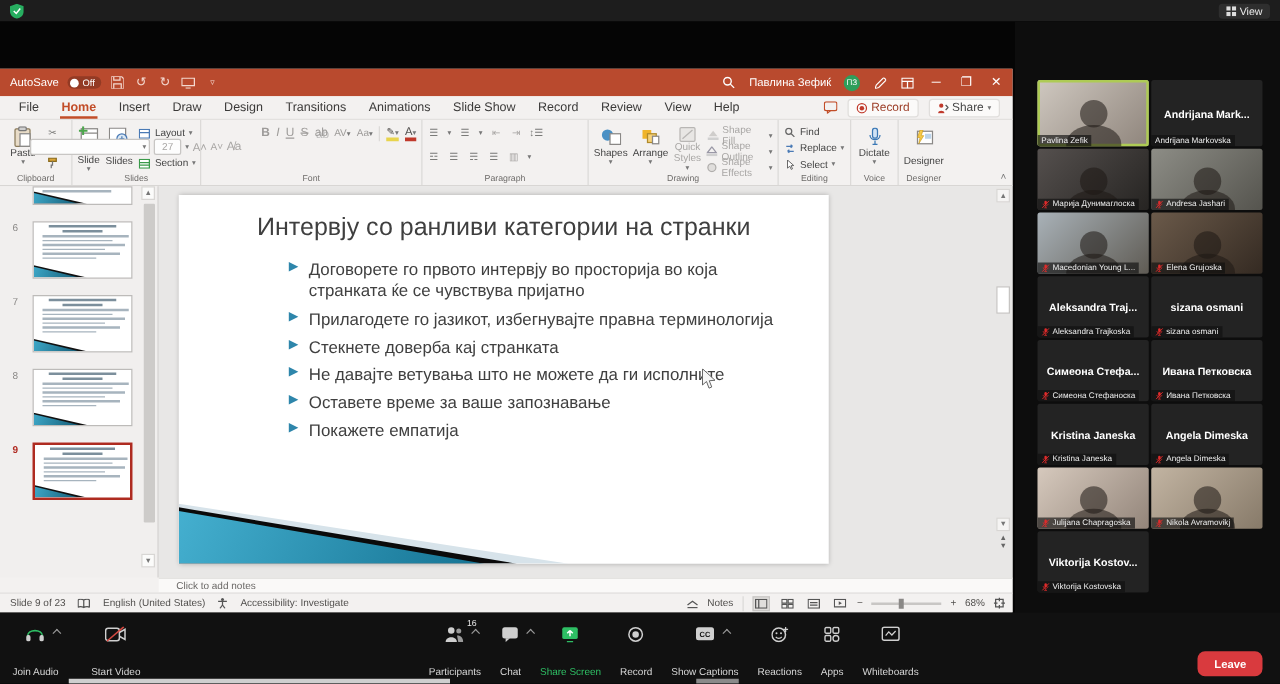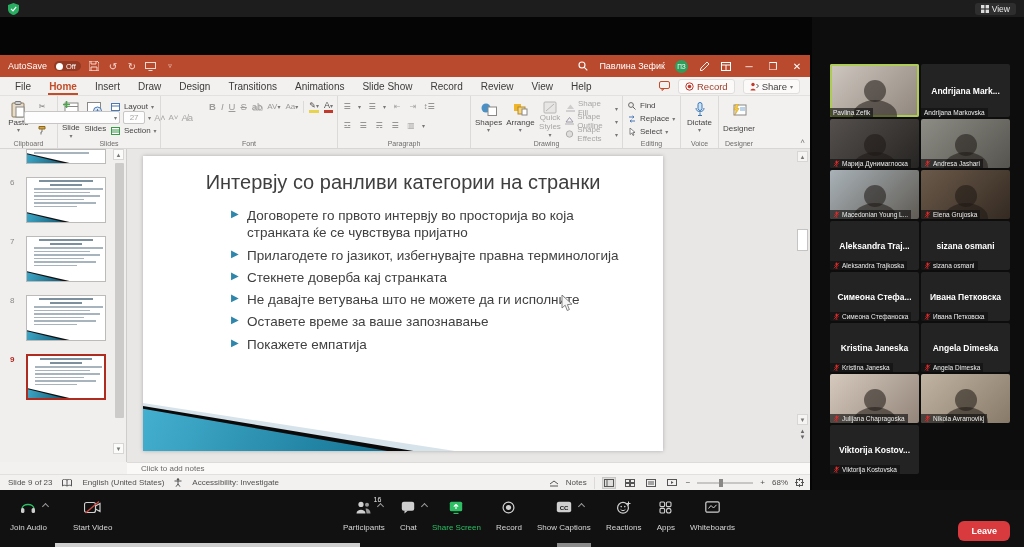--- a/index.html
+++ b/index.html
@@ -100,21 +100,21 @@
   .center-name { position:absolute; inset:0; display:flex; align-items:center; justify-content:center; color:#fff; font-weight:bold; font-size:8.5px; text-align:center; padding:0 4px; }
   .name-tag { position:absolute; left:0; bottom:0; max-width:100%; display:flex; align-items:center; gap:2px; background:rgba(15,15,15,0.65); color:#eee; font-size:6.5px; padding:1px 3px; white-space:nowrap; overflow:hidden; }
   .sil::before { content:""; position:absolute; left:50%; top:30%; width:22px; height:22px; margin-left:-11px; border-radius:50%; background:rgba(30,24,20,0.55); }
   .sil::after { content:""; position:absolute; left:50%; top:68%; width:44px; height:30px; margin-left:-22px; border-radius:50% 50% 0 0; background:rgba(30,24,20,0.55); }
 
   
   #ztoolbar { position:absolute; left:0; top:490px; width:1024px; height:57px; background:#111; }
   .zt-group { position:absolute; top:9px; display:flex; gap:26px; }
   #zt-left { left:10px; }
   #zt-center { left:343px; width:392px; justify-content:space-between; gap:0; }
-  .zt-item { display:flex; flex-direction:column; align-items:center; gap:8px; color:#d6d6d6; font-size:8px; position:relative; }
+  .zt-item { display:flex; flex-direction:column; align-items:center; gap:18px; color:#d6d6d6; font-size:8px; position:relative; }
   .zt-item .icn { height:16px; display:flex; align-items:center; justify-content:center; position:relative; }
   .zt-item.accent { color:#2ebe64;justify-content:space-between; }
   .badge { position:absolute; top:-3px; right:-10px; font-size:7px; color:#e8e8e8; }
   .chev { position:absolute; right:-12px; top:5px; width:5px; height:5px; border-right:1px solid #9a9a9a; border-bottom:1px solid #9a9a9a; transform:rotate(-135deg); }
   #leave-btn { position:absolute; right:14px; top:31px; background:#d93a3e; color:#fff; font-size:9px; font-weight:bold; border:none; border-radius:6px; padding:5px 13px; }
   #taskbar-hint { position:absolute; left:55px; top:543px; width:305px; height:4px; background:#cfcfcf; }
   #taskbar-hint2 { position:absolute; left:557px; top:543px; width:34px; height:4px; background:#8a8a8a; }
 
   #cursor { position:absolute; left:561px; top:295px; }
   svg { display:block; }

